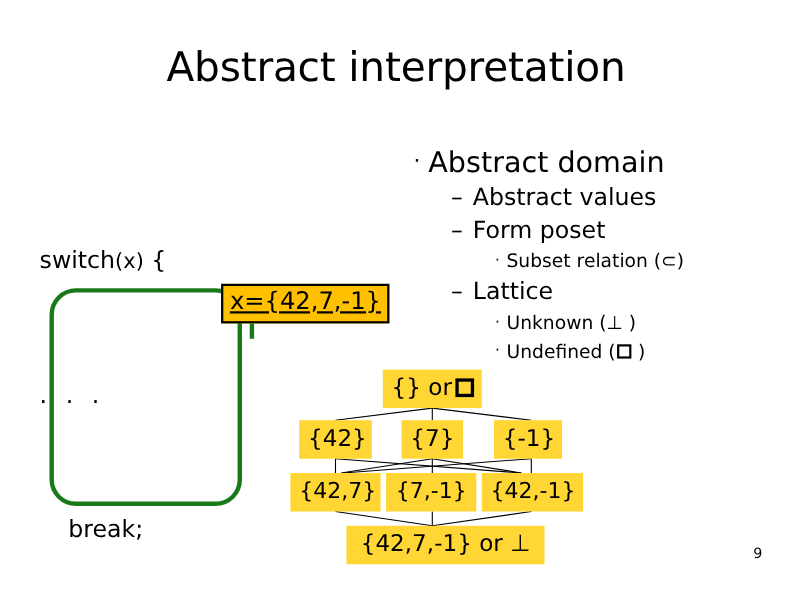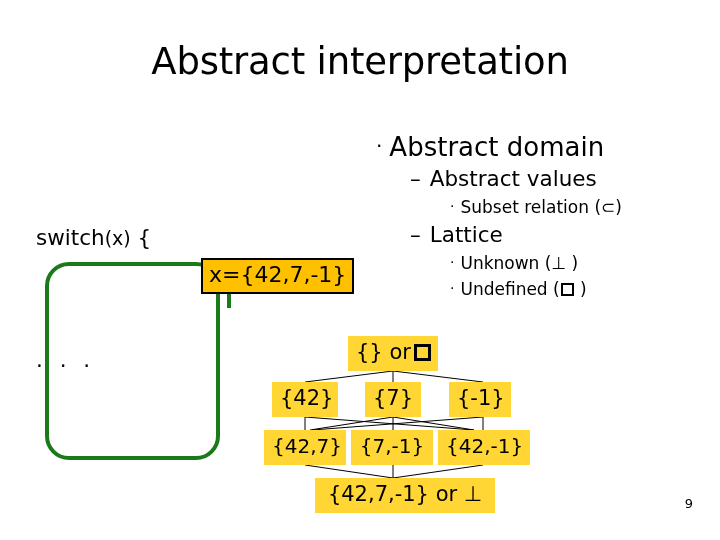--- a/index.html
+++ b/index.html
@@ -63,20 +63,21 @@
     position: absolute;
     left: 201px;
     top: 258px;
     background: #ffc000;
     border: 2px solid #000000;
     box-sizing: border-box;
     padding: 2px 6px 4px 6px;
     font-size: 22px;
     line-height: 26px;
     white-space: nowrap;
+    text-decoration: underline;
   }
   #callout-stem {
     position: absolute;
     left: 227px;
     top: 294px;
     width: 4px;
     height: 14px;
     background: #1a7a1a;
   }
 
@@ -155,20 +156,21 @@
 <body>
 
 <div id="slide-title">Abstract interpretation</div>
 
 <div id="code-block">
 
   <div class="code-line"><span>switch</span><span class="kw-small">(x)</span><span> {</span></div>
 
   <div class="code-line dots"><span>. . .</span></div>
 
+  <div class="code-line indent1"><span>break;</span></div>
 
   
 
   
 
   
 
   
 
   
@@ -183,20 +185,21 @@
 <div id="green-region"></div>
 <div id="callout-stem"></div>
 <div id="callout-box"><span>x={42,7,-1}</span></div>
 
 <div id="bullets">
 
   <div class="b1"><span class="mk">·</span><span>Abstract domain</span></div>
 
   <div class="b2"><span class="mk">–</span><span>Abstract values</span></div>
 
+  <div class="b2"><span class="mk">–</span><span>Form poset</span></div>
 
   <div class="b3"><span class="mk">·</span><span>Subset relation (</span><span>⊂</span><span>)</span></div>
 
   <div class="b2"><span class="mk">–</span><span>Lattice</span></div>
 
   <div class="b3"><span class="mk">·</span><span>Unknown (</span><span>⊥</span><span> )</span></div>
 
   <div class="b3"><span class="mk">·</span><span>Undefined (</span><span class="missing-glyph"></span><span> )</span></div>
 </div>
 

